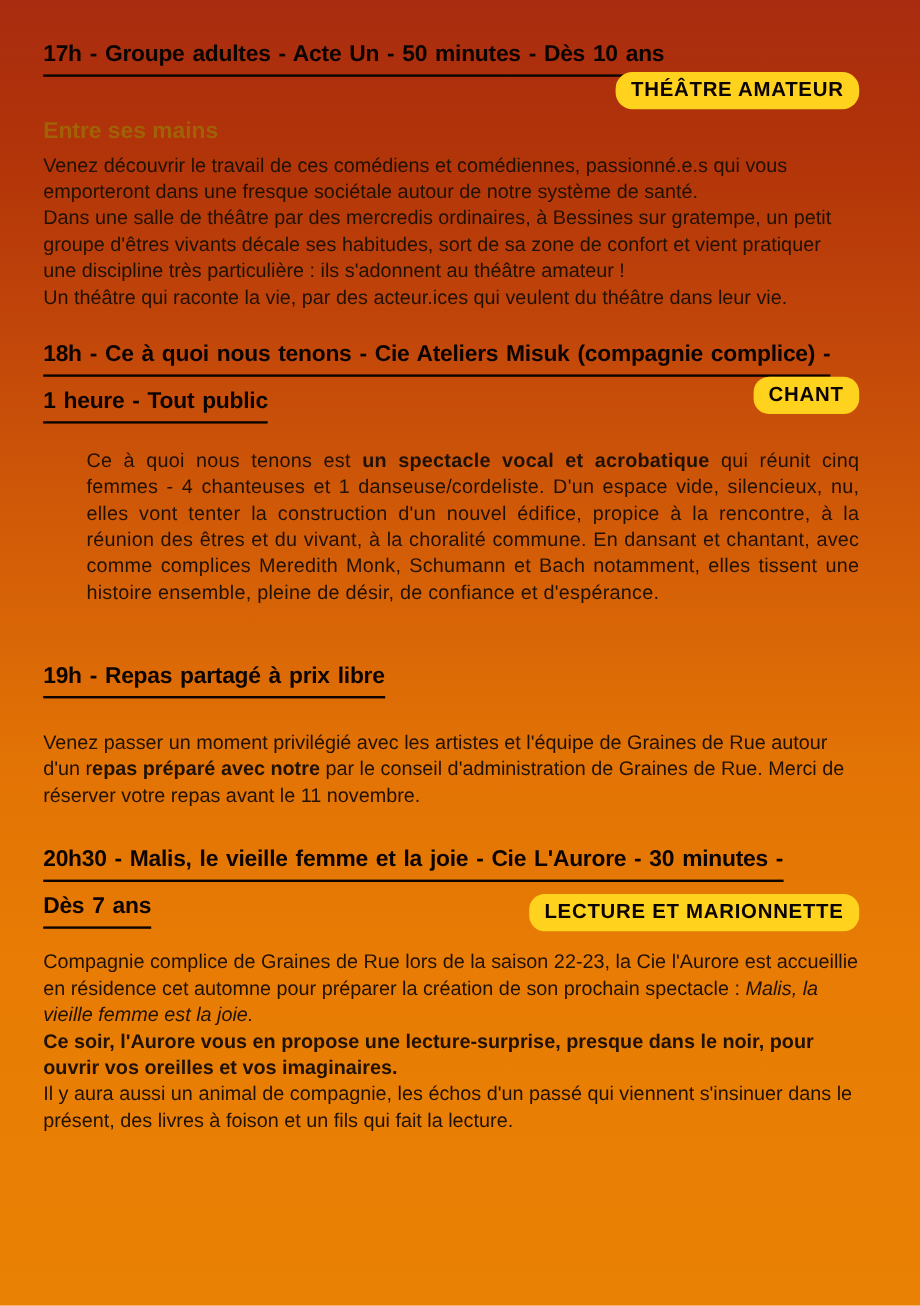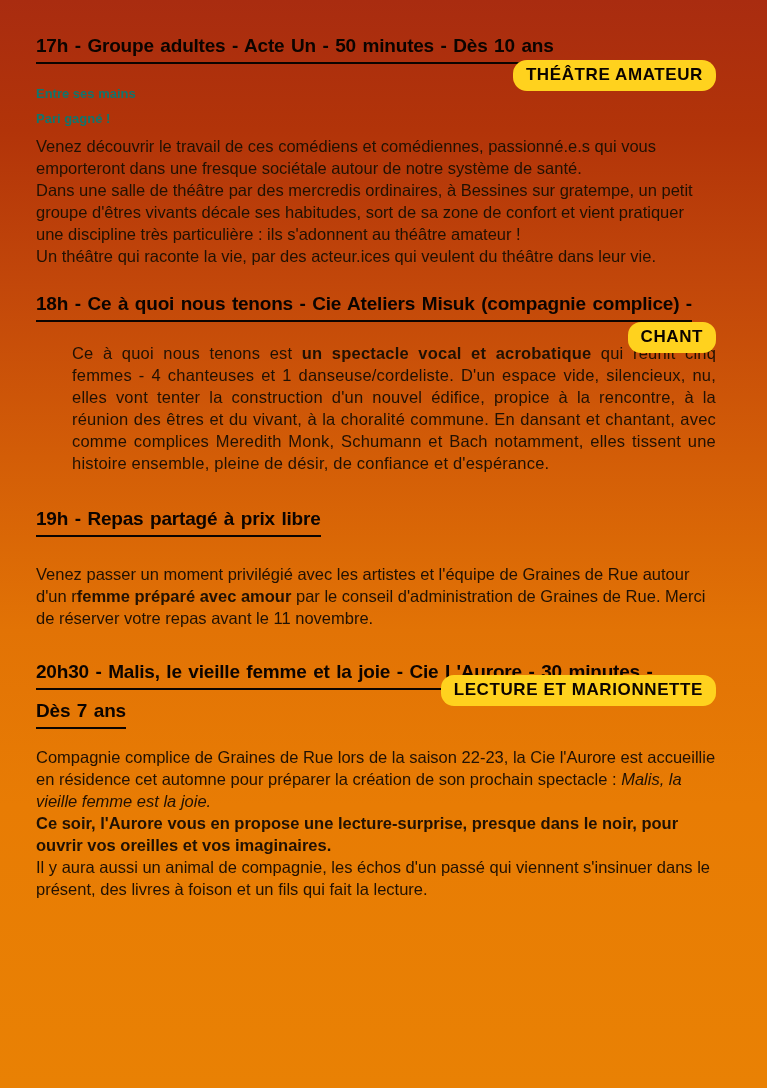--- a/index.html
+++ b/index.html
@@ -31,80 +31,80 @@
     right:0;
     background:#ffd21e;
     color:#0c0400;
     font-weight:700;
     font-size:17px;
     letter-spacing:0.6px;
     padding:5px 13px 6px;
     border-radius:13px;
     white-space:nowrap;
   }
-  .intro{margin-top:13px;font-weight:700;font-size:13px;line-height:24.5px;color:#0f766e;}
+  .intro{margin-top:29px;font-weight:700;font-size:19px;line-height:24.5px;color:#a16207;}
   .intro p{margin:0;}
   .bodytext{margin-top:4px;font-size:16.5px;line-height:22px;color:#211103;}
   .bodytext p{margin:0;}
   .justify{text-align:justify;}
   .b{font-weight:700;}
   .i{font-style:italic;}
   .s2{margin-top:21px;}
   .s2 .bodytext{margin-top:15px;letter-spacing:0.2px;margin-left:36px;}
-  .s3{margin-top:29px;}
+  .s3{margin-top:43px;}
   .s3 .bodytext{margin-top:21px;}
   .s4{margin-top:27px;}
   .s4 .bodytext{margin-top:12px;}
 </style>
 </head>
 <body>
 
 <div class="page">
 
   <div class="section s1">
     <h2 class="heading">
       <span class="hline">17h - Groupe adultes -  Acte Un - 50 minutes - Dès 10 ans</span>
     </h2>
     <span class="badge" style="top:30px;border-radius:14px;">THÉÂTRE AMATEUR</span>
     <div class="intro">
       <p>Entre ses mains</p>
-      <p>Pari gagné !</p>
     </div>
     <div class="bodytext">
       <p>Venez découvrir le travail de ces comédiens et comédiennes, passionné.e.s qui vous emporteront dans une fresque sociétale autour de notre système de santé.</p>
       <p>Dans une salle de théâtre par des mercredis ordinaires, à Bessines sur gratempe, un petit groupe d'êtres vivants décale ses habitudes, sort de sa zone de confort et vient pratiquer une discipline très particulière : ils s'adonnent au théâtre amateur !</p>
       <p>Un théâtre qui raconte la vie, par des acteur.ices qui veulent du théâtre dans leur vie.</p>
     </div>
   </div>
 
   <div class="section s2">
     <h2 class="heading">
       <span class="hline">18h - Ce à quoi nous tenons - Cie Ateliers Misuk  (compagnie complice) -</span><br>
+      <span class="hline"> 1 heure - Tout public </span>
     </h2>
     <span class="badge" style="top:34px;">CHANT</span>
     <div class="bodytext justify">
       <p><span>Ce à quoi nous tenons est </span><span class="b">un spectacle vocal et acrobatique</span><span> qui réunit cinq femmes - 4 chanteuses et 1 danseuse/cordeliste. D'un espace vide, silencieux, nu, elles vont tenter la construction d'un nouvel édifice, propice à la rencontre, à la réunion des êtres et du vivant, à la choralité commune. En dansant et chantant, avec comme complices Meredith Monk, Schumann et Bach notamment, elles tissent une histoire ensemble, pleine de désir, de confiance et d'espérance.</span></p>
     </div>
   </div>
 
   <div class="section s3">
     <h2 class="heading">
       <span class="hline">19h - Repas partagé à prix libre</span>
     </h2>
     <div class="bodytext">
-      <p><span>Venez passer un moment privilégié avec les artistes et l'équipe de Graines de Rue autour d'un r</span><span class="b">femme préparé avec amour</span><span> par le conseil d'administration de Graines de Rue.  Merci de réserver votre repas avant le 11 novembre.</span></p>
+      <p><span>Venez passer un moment privilégié avec les artistes et l'équipe de Graines de Rue autour d'un r</span><span class="b">epas préparé avec notre</span><span> par le conseil d'administration de Graines de Rue.  Merci de réserver votre repas avant le 11 novembre.</span></p>
     </div>
   </div>
 
   <div class="section s4">
     <h2 class="heading">
       <span class="hline">20h30 - Malis, le vieille femme et la joie - Cie L'Aurore - 30 minutes -</span><br>
       <span class="hline">Dès 7 ans</span>
     </h2>
-    <span class="badge" style="top:19px;">LECTURE ET MARIONNETTE</span>
+    <span class="badge" style="top:44px;">LECTURE ET MARIONNETTE</span>
     <div class="bodytext">
       <p><span>Compagnie complice de Graines de Rue lors de la saison 22-23, la Cie l'Aurore est accueillie en résidence cet automne pour préparer la création de son prochain spectacle : </span><span class="i">Malis, la vieille femme est la joie.</span></p>
       <p class="b">Ce soir, l'Aurore vous en propose une lecture-surprise, presque dans le noir, pour ouvrir vos oreilles et vos imaginaires.</p>
       <p>Il y aura aussi un animal de compagnie, les échos d'un passé qui viennent s'insinuer dans le présent, des livres à foison et un fils qui fait la lecture.</p>
 
     </div>
   </div>
 
 </div>
 

